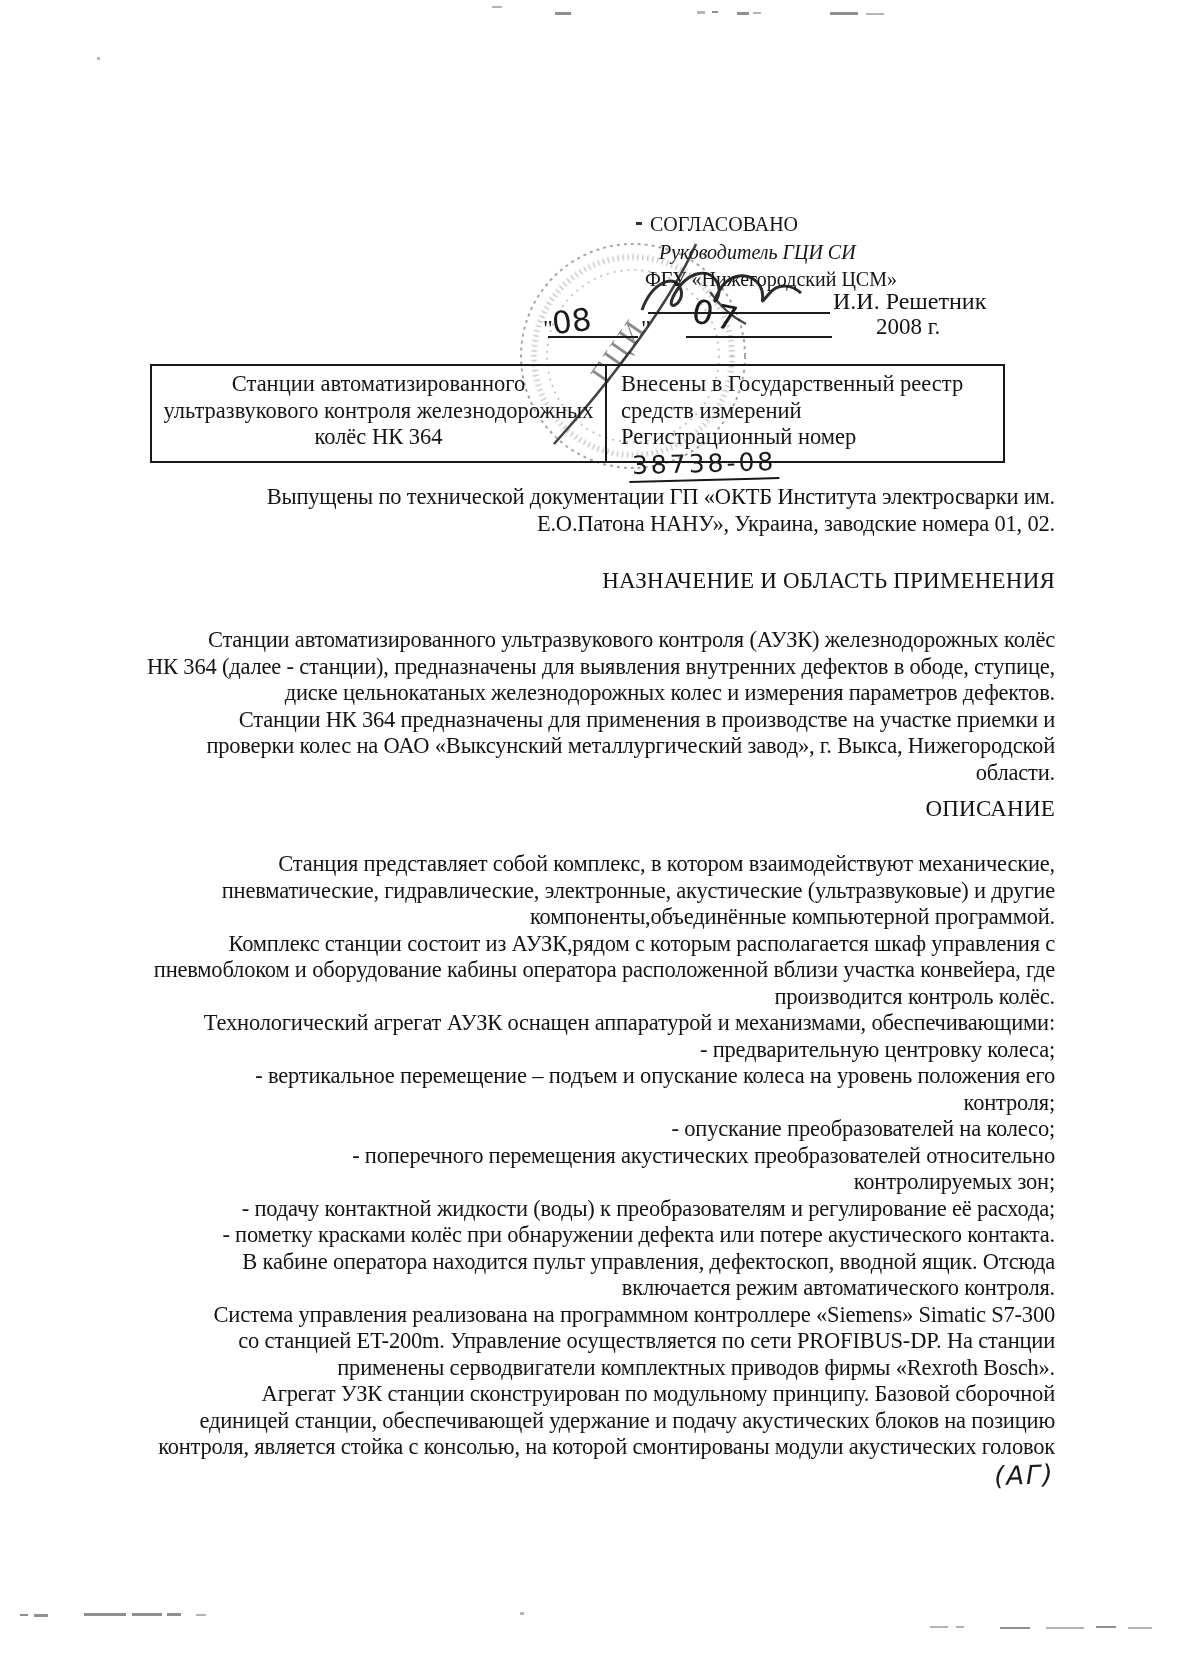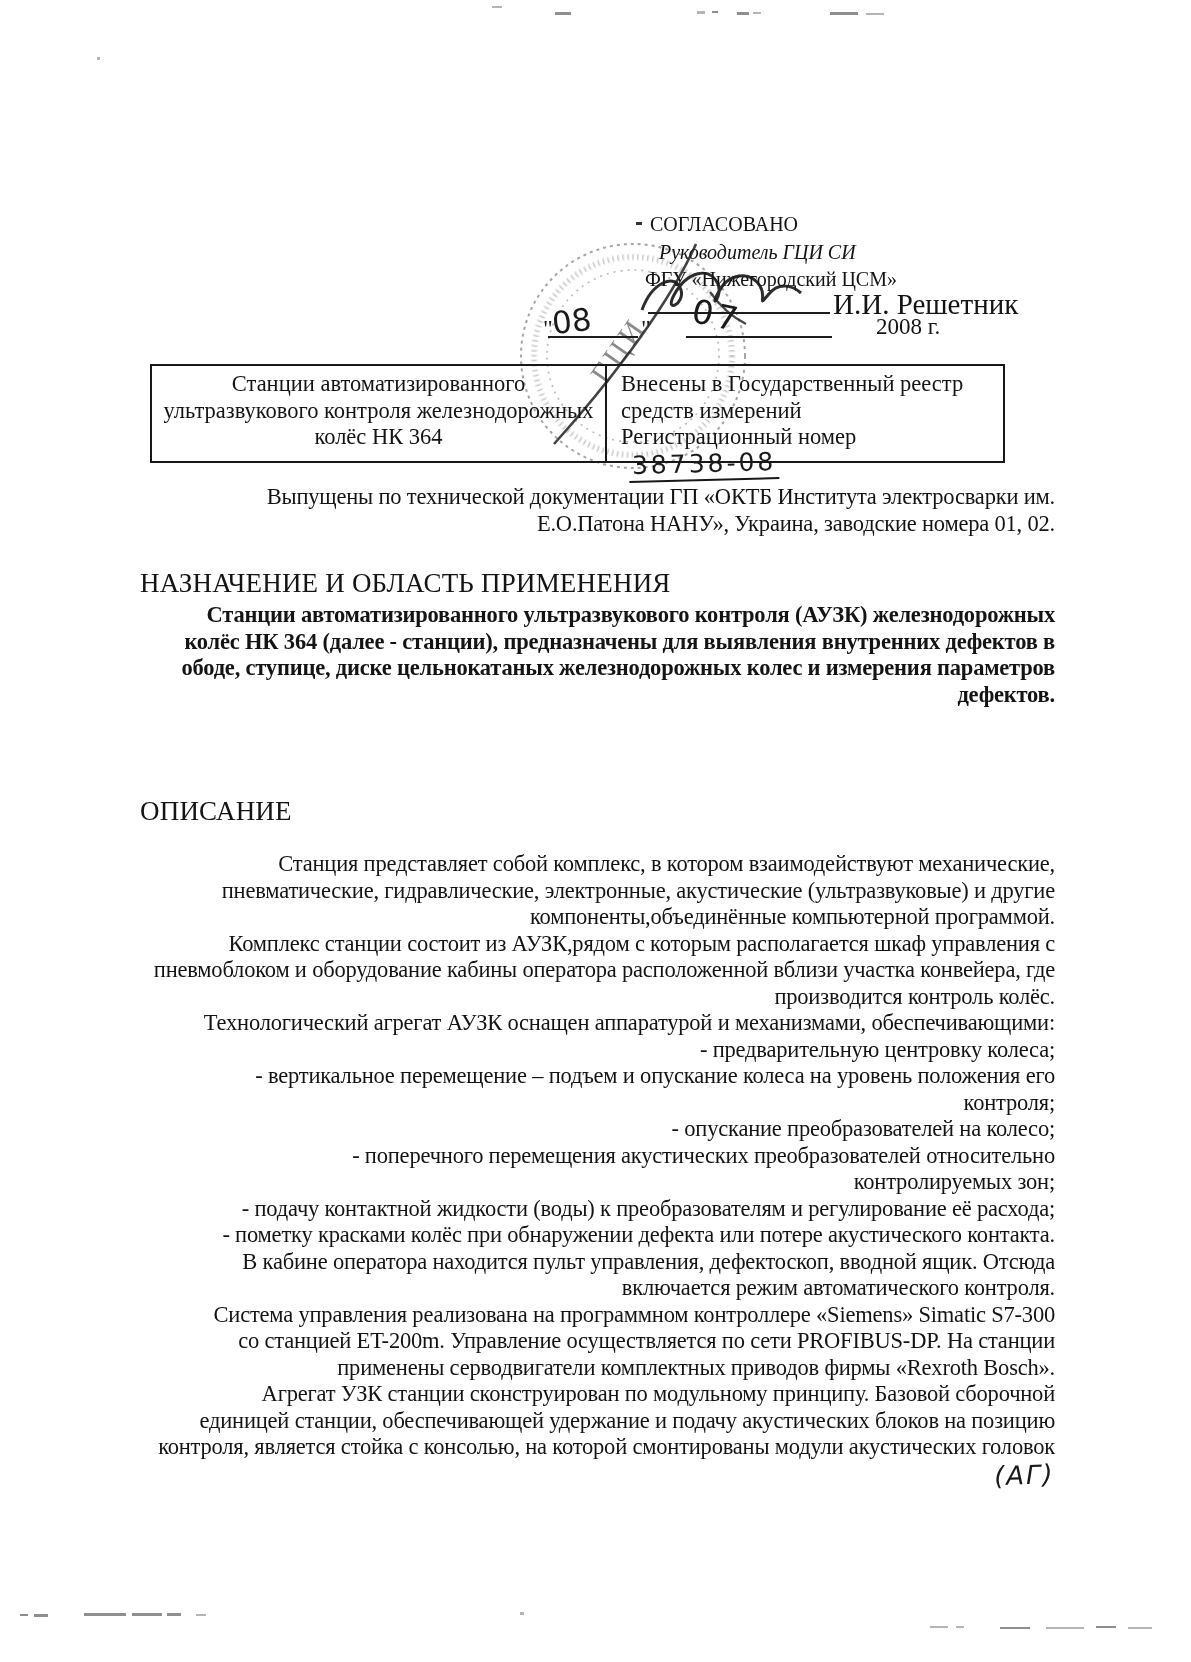--- a/index.html
+++ b/index.html
@@ -11,21 +11,21 @@
     color:#141414;
     overflow:hidden;
     margin:0 auto;
   }
   .abs{position:absolute;}
   .txt{font-size:22.5px;line-height:26.5px;letter-spacing:-0.2px;text-align:right;}
 
   
   .approval{left:645px;top:211px;font-size:20px;line-height:27.5px;}
   .sig-underline{left:648px;top:299px;width:182px;height:13px;border-bottom:2.5px solid #1c1c1c;}
-  .signer{left:833px;top:288px;font-size:29px;}
+  .signer{left:833px;top:288px;font-size:24px;}
   .date-quote{font-size:24px;color:#1c1c1c;}
   .dq1{left:543px;top:315px;}
   .dq2{left:641px;top:315px;}
   .hand{font-family:"DejaVu Sans", sans-serif;color:#1a1a1a;}
   .hand-day{left:552px;top:303px;font-size:31px;transform:rotate(-7deg);}
   .hand-month{left:692px;top:296px;font-size:33px;transform:rotate(12deg);letter-spacing:4px;}
   .date-line-a{left:548px;top:325px;width:90px;height:11px;border-bottom:2px solid #1c1c1c;}
   .date-line-b{left:686px;top:325px;width:146px;height:11px;border-bottom:2px solid #1c1c1c;}
   .year{left:876px;top:314px;font-size:23px;}
 
@@ -45,25 +45,25 @@
   }
   .cell-right{flex:1;padding:5px 4px 0 14px;font-size:22.5px;line-height:26.5px;}
   .reg-num{
     display:inline-block;font-size:25px;letter-spacing:3px;
     border-bottom:2px solid #181818;transform:rotate(-1.5deg);
     margin-left:8px;padding:0 3px 1px 3px;
   }
 
   
   .intro{left:140px;top:484px;width:915px;}
-  .heading{left:140px;width:915px;text-align:left;font-size:27px;letter-spacing:0.2px;}
+  .heading{left:140px;width:915px;text-align:right;font-size:23px;letter-spacing:0.2px;}
   .h-purpose{top:568px;}
   .h-desc{top:796px;}
   .sect{width:915px;left:140px;}
-  .sect-purpose{top:602px;font-weight:bold;}
+  .sect-purpose{top:627px;}
   .sect-desc{top:851px;}
   .sect p, .intro p{margin:0;text-indent:57px;}
   .hand-ag{
     display:inline-block;font-size:26px;font-style:italic;
     transform:rotate(-2deg) translateY(2px);margin-left:6px;letter-spacing:2px;
   }
 
   
   .art{position:absolute;background:#8f8f8f;}
   .art.light{background:#b5b5b5;}
@@ -125,20 +125,21 @@
     </div>
   </div>
 
   <div class="abs intro txt">
     <p>Выпущены по технической документации ГП «ОКТБ Института электросварки им. Е.О.Патона НАНУ», Украина, заводские номера 01, 02.</p>
   </div>
 
   <div class="abs heading h-purpose">НАЗНАЧЕНИЕ И ОБЛАСТЬ ПРИМЕНЕНИЯ</div>
   <div class="abs sect sect-purpose txt">
     <p>Станции автоматизированного ультразвукового контроля (АУЗК) железнодорожных колёс НК 364 (далее - станции), предназначены для выявления внутренних дефектов в ободе, ступице, диске цельнокатаных железнодорожных колес и измерения параметров дефектов.</p>
+    <p>Станции НК 364 предназначены для применения в производстве на участке приемки и проверки колес на ОАО «Выксунский металлургический завод», г. Выкса, Нижегородской области.</p>
   </div>
 
   <div class="abs heading h-desc">ОПИСАНИЕ</div>
   <div class="abs sect sect-desc txt">
     <p>Станция представляет собой комплекс, в котором взаимодействуют механические, пневматические, гидравлические, электронные, акустические (ультразвуковые) и другие компоненты,объединённые компьютерной программой.</p>
     <p>Комплекс станции состоит из АУЗК,рядом с которым располагается шкаф управления с пневмоблоком и оборудование кабины оператора расположенной вблизи участка конвейера, где производится контроль колёс.</p>
     <p>Технологический агрегат АУЗК оснащен аппаратурой и механизмами, обеспечивающими:</p>
     <p>- предварительную центровку колеса;</p>
     <p>- вертикальное перемещение – подъем и опускание колеса на уровень положения его контроля;</p>
     <p>- опускание преобразователей на колесо;</p>

